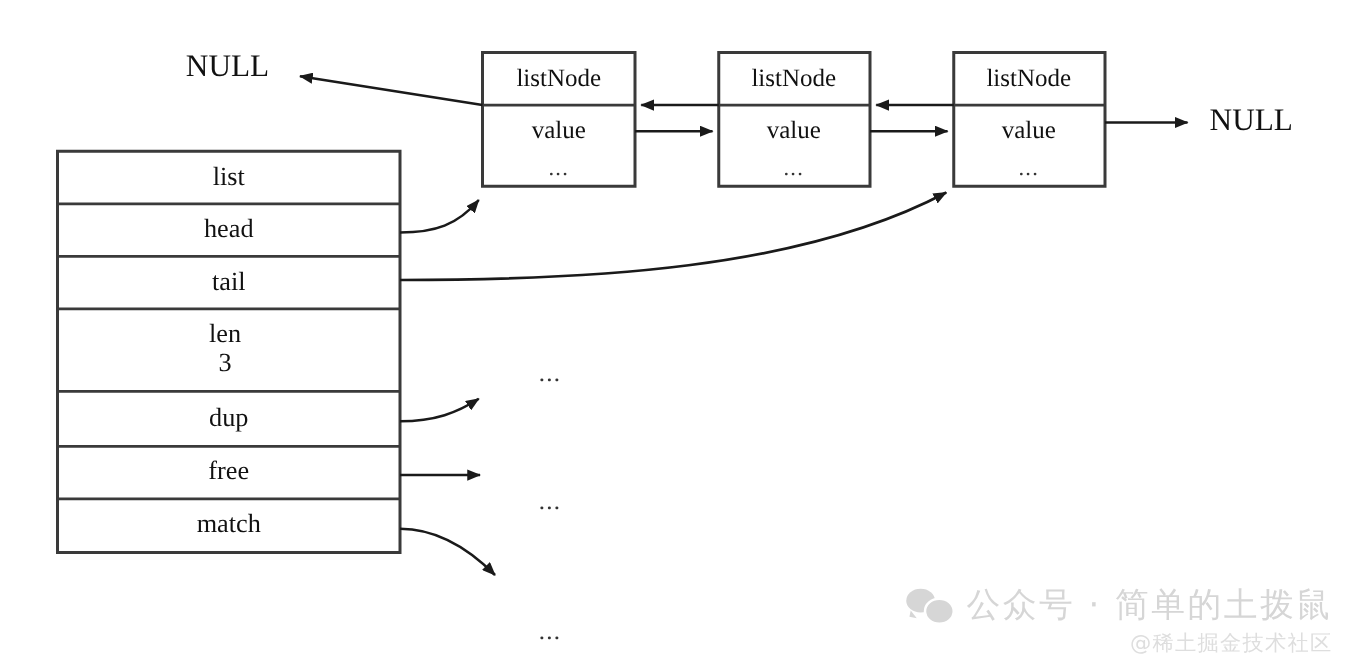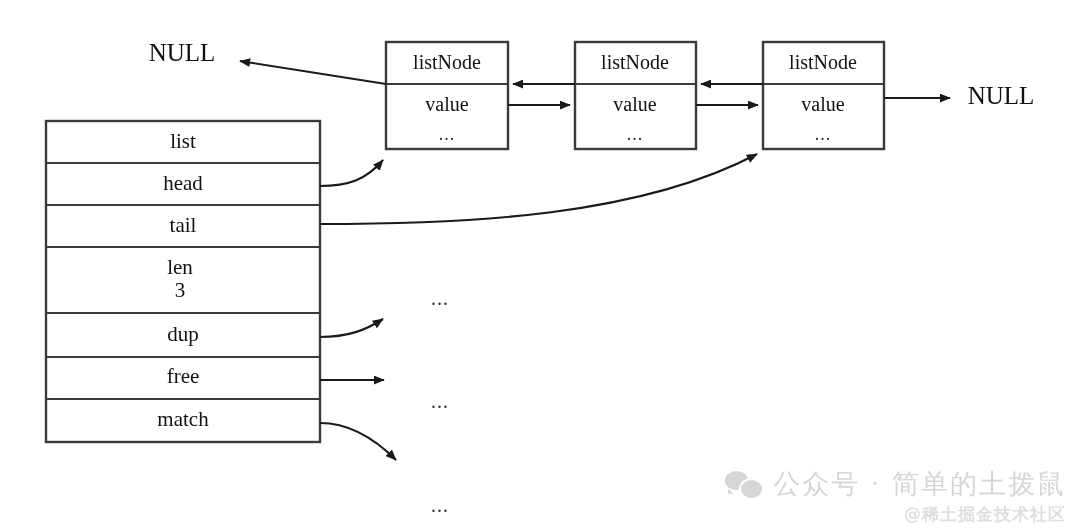--- a/index.html
+++ b/index.html
@@ -96,21 +96,20 @@
     white-space: nowrap;
     justify-content: flex-end;
   }
   #wm-line2 {
     color: #dedede;
     font-family: "DejaVu Sans", "Liberation Sans", sans-serif;
     font-size: 17px;
     letter-spacing: 1px;
     margin-top: 1px;
     white-space: nowrap;
-    font-weight: bold;
   }
   .wechat-icon {
     display: inline-block;
     width: 38px;
     height: 30px;
     position: relative;
     flex: 0 0 auto;
   }
   .wechat-icon .bubble-a {
     position: absolute;

